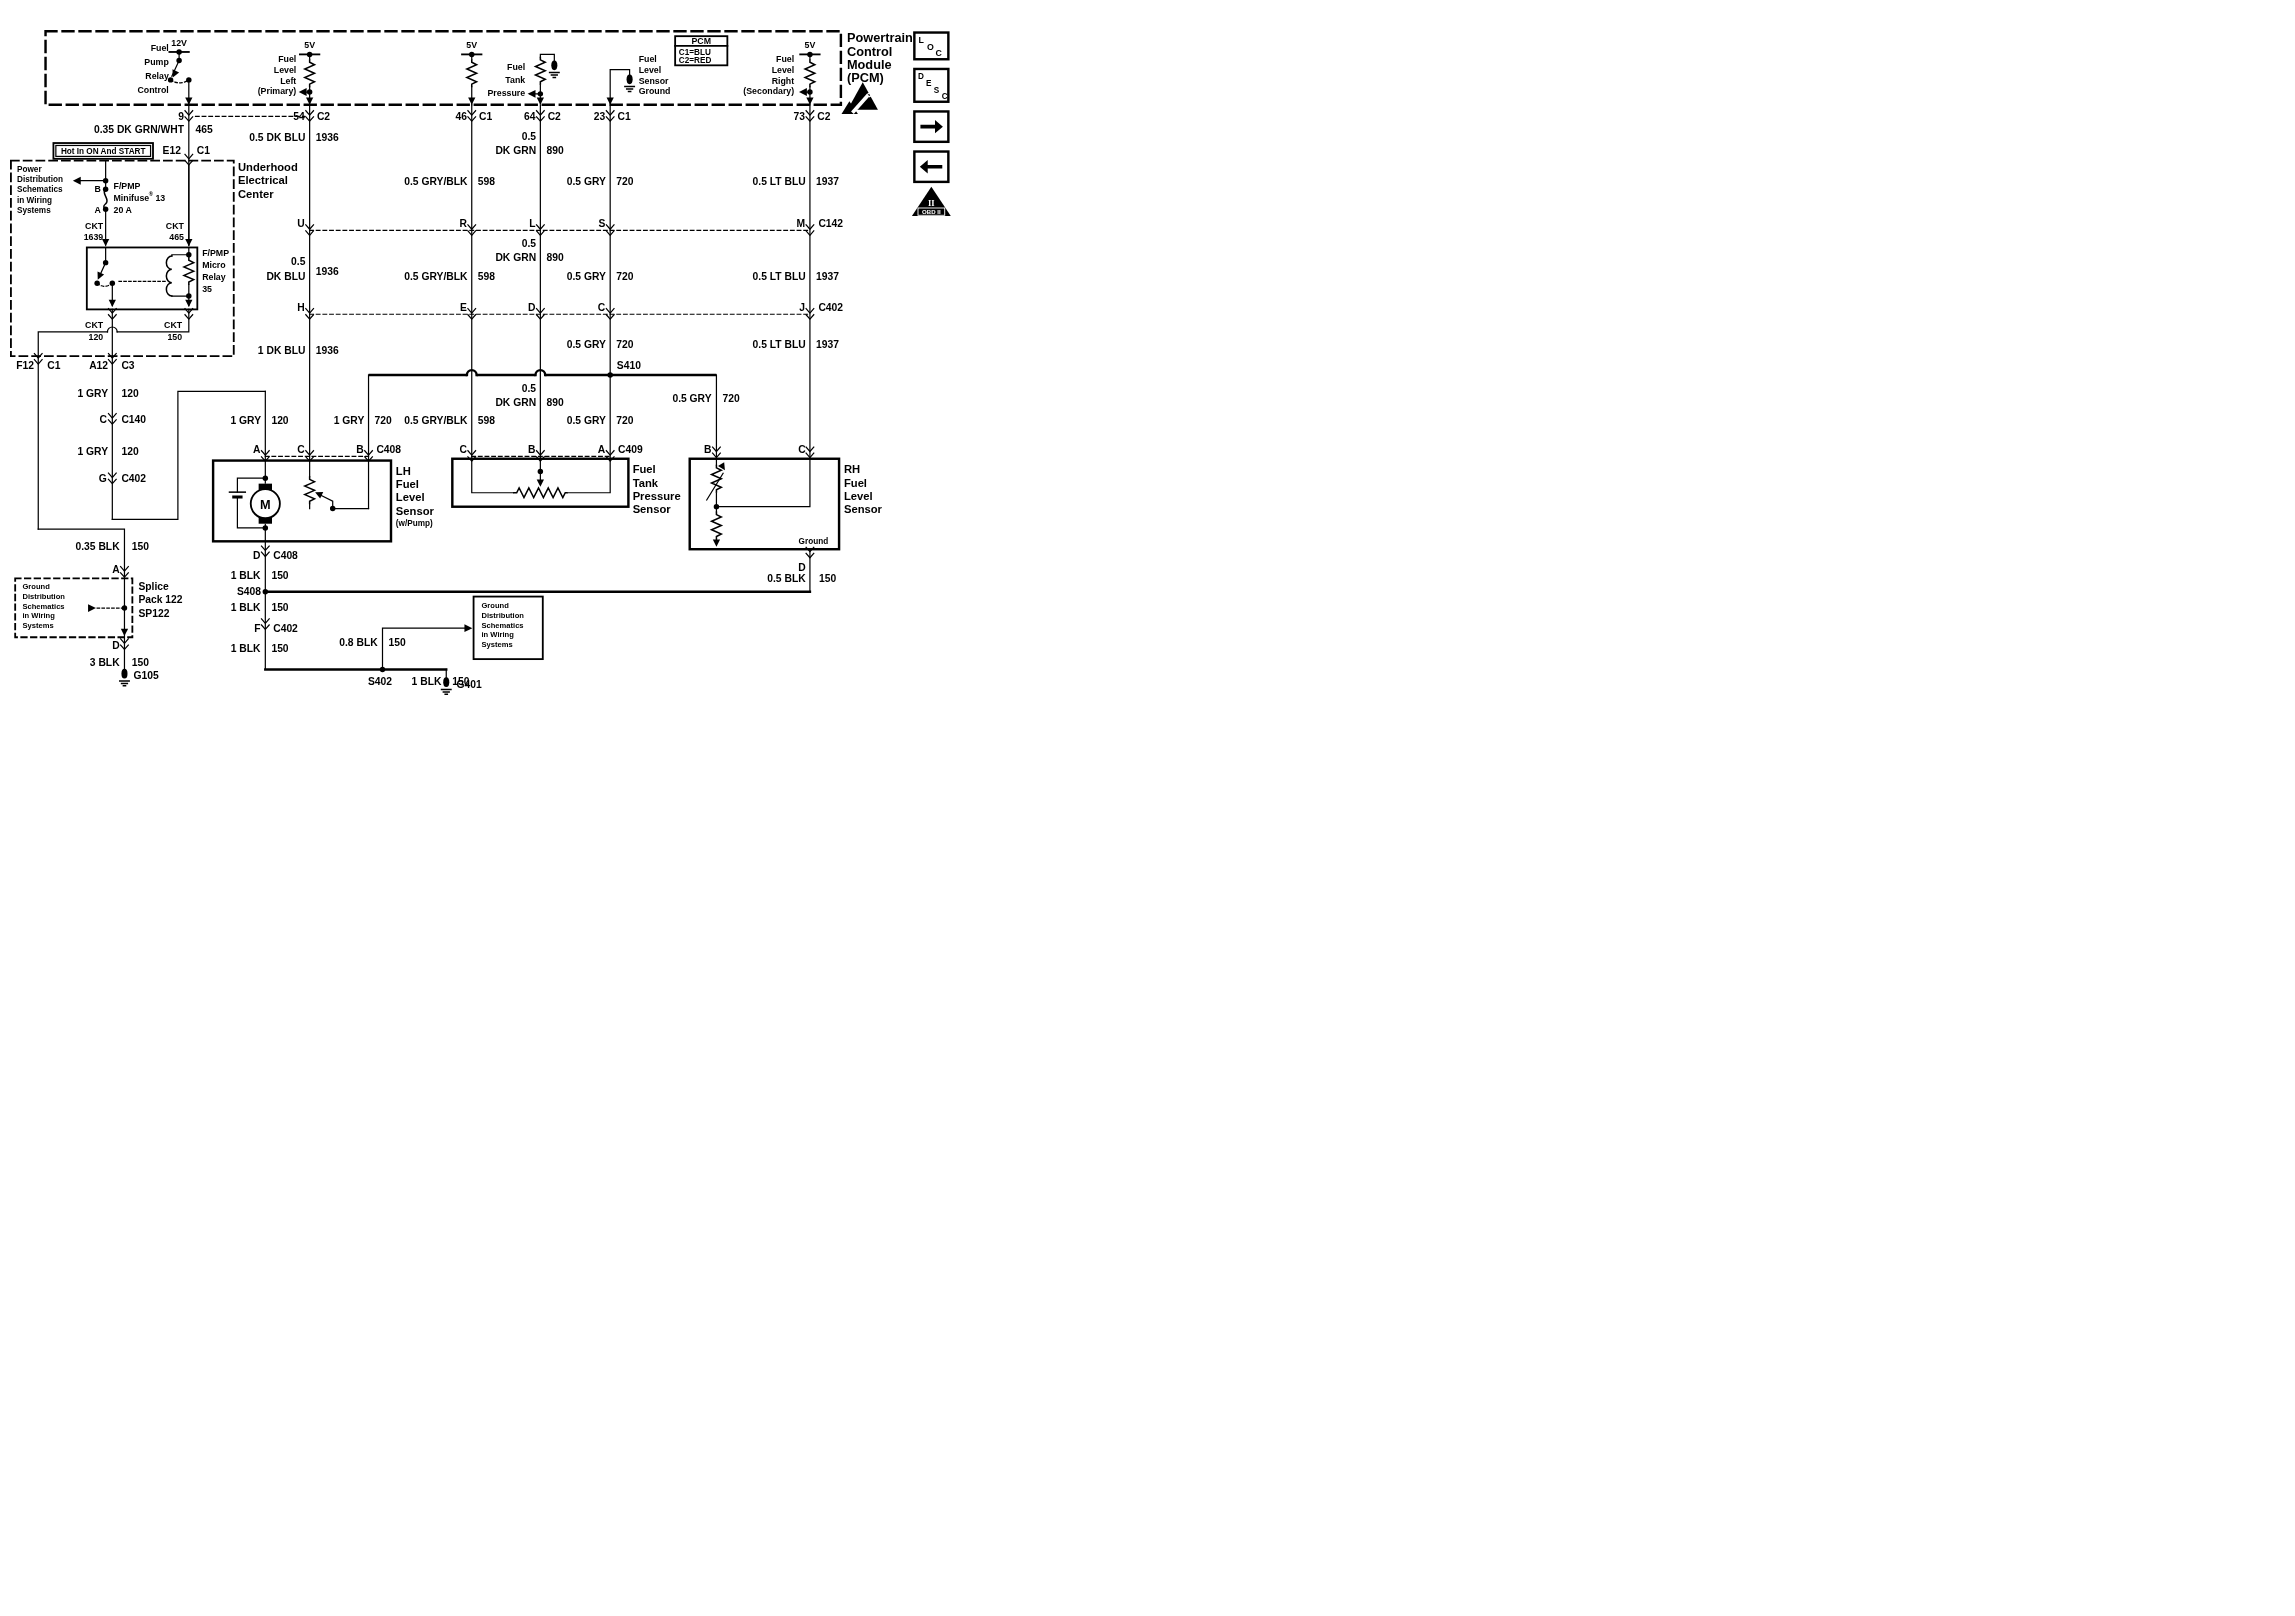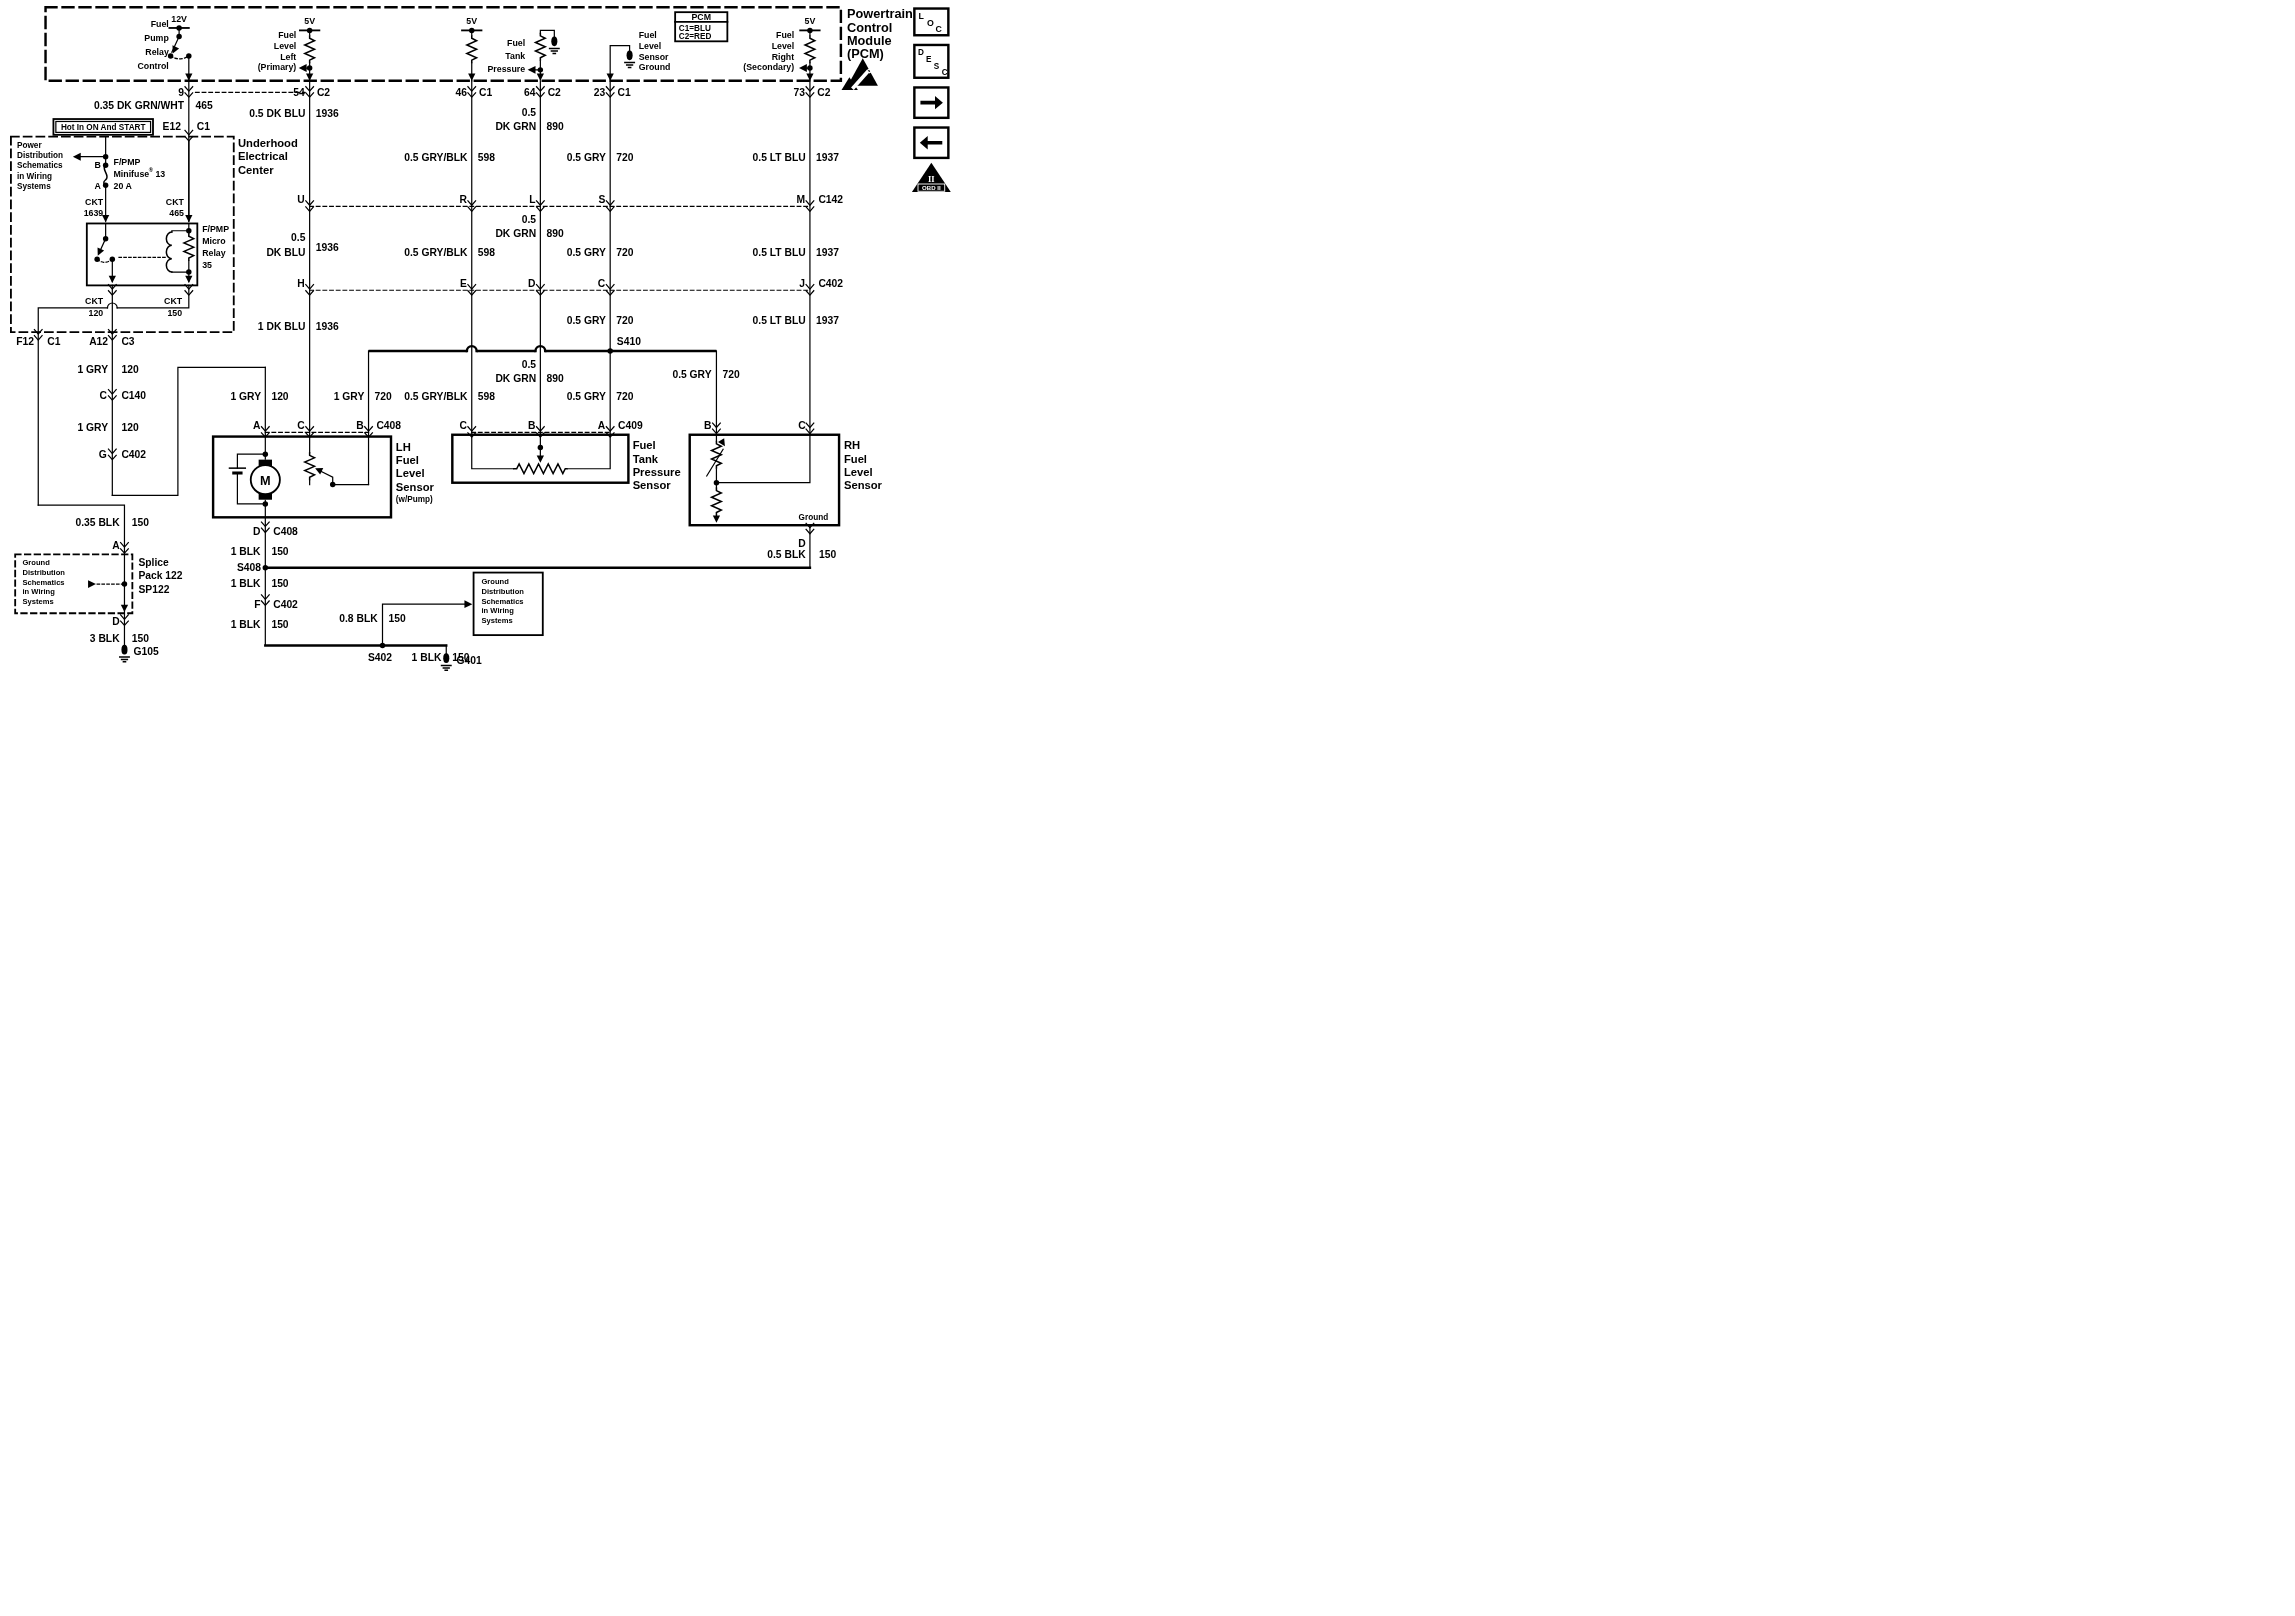--- a/index.html
+++ b/index.html
@@ -1,16 +1,16 @@
 <!DOCTYPE html>
 <html style="font-size:9.7px"><head>
 <meta charset="utf-8">
 <style>
   html,body{margin:0;padding:0;background:#fff;}
-  .page{width:952px;height:674px;background:#fff;position:relative;font-family:"Liberation Sans",sans-serif;}
+  .page{width:952px;height:674px;background:#fff;position:relative;font-family:"Liberation Sans",sans-serif;margin-top:24px;}
   svg{display:block}
   .w{stroke:#000;stroke-width:2;fill:none;stroke-linecap:square}
   .w25{stroke-width:2.5}
   .w3{stroke-width:3}
   .w4{stroke-width:4}
   .w5{stroke-width:5}
   .f{fill:#000;stroke:none}
   .whs{stroke:#fff;fill:none}
   .d1{stroke-dasharray:18 10}
   .d2{stroke-dasharray:6 5}

